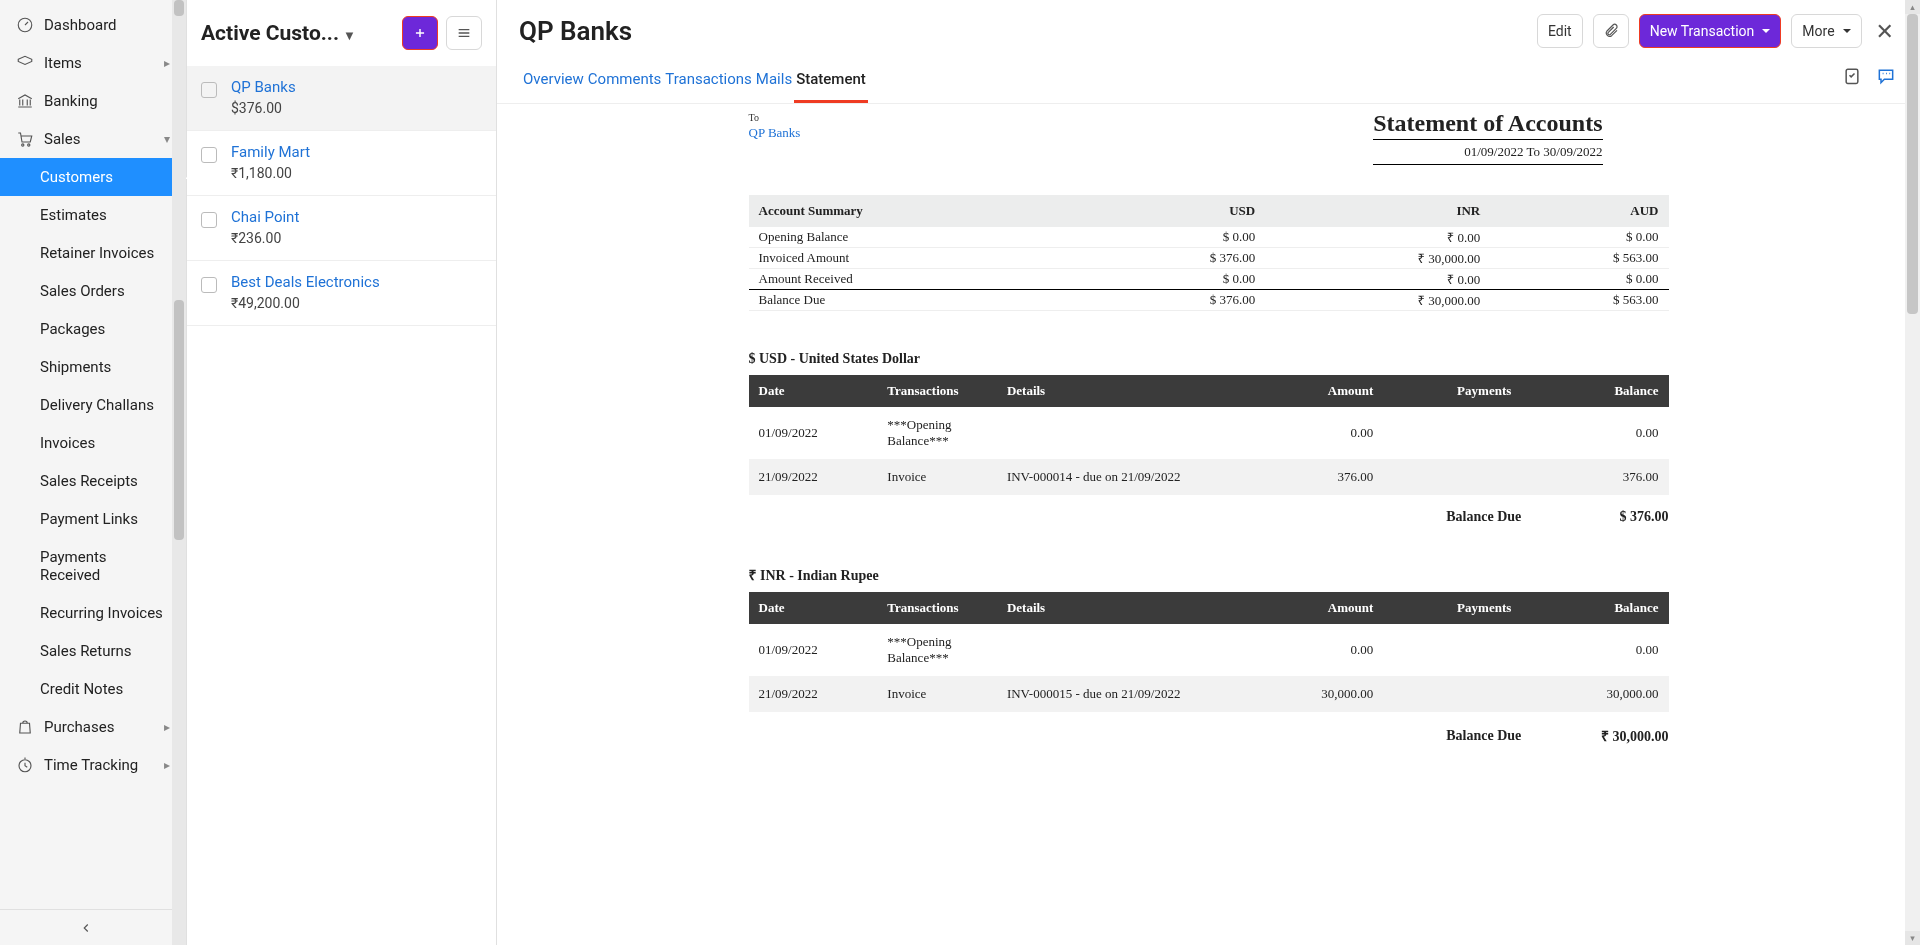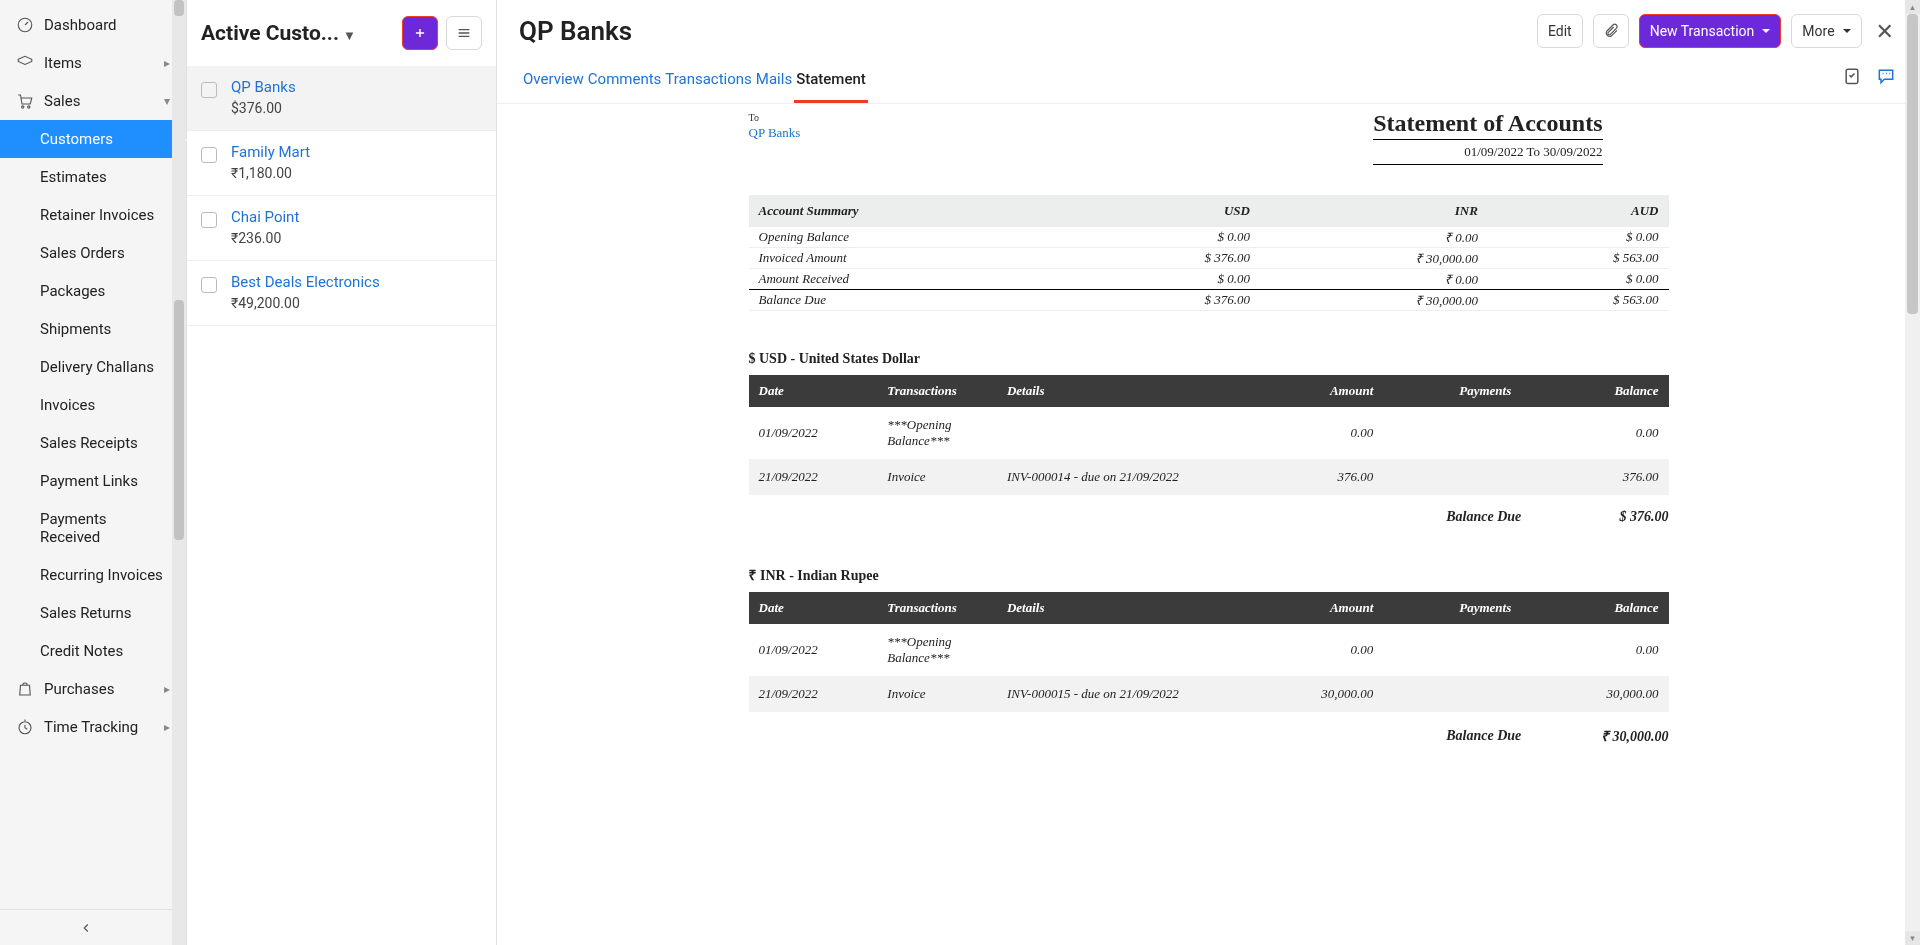--- a/index.html
+++ b/index.html
@@ -51,21 +51,21 @@
 
   .doc-wrap { flex:1; overflow-y:scroll; background:#fff; padding:0 40px 40px; position:relative; }
   .doc { width:920px; margin:0 auto; background:#fff; }
   .to-block { padding-top:8px; }
   .to-label { font-size:10px; color:#333; font-family:Georgia, serif; }
   .to-name { color:#1f72d6; font-size:13px; font-family:Georgia, serif; margin-top:2px; }
   .stmt-title { position:absolute; right:66px; top:6px; text-align:right; }
   .stmt-title .big { font-family:Georgia, serif; font-size:24px; font-weight:700; border-bottom:1px solid #000; padding-bottom:2px; }
   .stmt-title .range { font-family:Georgia, serif; font-size:13px; border-bottom:1px solid #000; padding:4px 0; }
 
-  table { border-collapse:collapse; width:100%; font-family:Georgia, serif;font-style:italic; }
+  table { border-collapse:collapse; width:100%; font-family:Georgia, serif; }
   .summary { margin-top:54px; }
   .summary th { background:#eceded; text-align:right; font-weight:600; font-size:13px; padding:8px 10px; }
   .summary th:first-child { text-align:left; }
   .summary td { text-align:right; font-size:13px; padding:1px 10px; }
   .summary td:first-child { text-align:left; }
   .summary tbody tr { border-bottom:1px solid #eee; }
   .summary tbody tr.balance-row td { border-top:1.5px solid #000; }
 
   .sect-title { font-family:Georgia, serif; font-weight:700; font-size:14px; margin-top:40px; margin-bottom:8px; }
   .txn th { background:#3b3b3b; color:#fff; font-weight:600; font-size:13px; padding:8px 10px; text-align:left; }
@@ -97,20 +97,28 @@
         <span>Dashboard</span>
       </div>
       <div class="nav-item">
         <span class="icon">
             <svg viewBox="0 0 24 24">
               <path d="M3 7l9-4 9 4v3l-9 4-9-4z"></path>
             </svg>
           </span>
         <span>Items</span>
         <span class="chev">▸</span>
+      </div>
+      <div class="nav-item">
+        <span class="icon">
+            <svg viewBox="0 0 24 24">
+              <path d="M3 9l9-5 9 5M5 10v8M19 10v8M9 10v8M15 10v8M3 20h18"></path>
+            </svg>
+          </span>
+        <span>Banking</span>
       </div>
       <div class="nav-item">
         <span class="icon">
             <svg viewBox="0 0 24 24">
               <circle cx="9" cy="20" r="1.5"></circle>
               <circle cx="17" cy="20" r="1.5"></circle>
               <path d="M3 4h3l2 12h11l2-8H7"></path>
             </svg>
           </span>
         <span>Sales</span>

